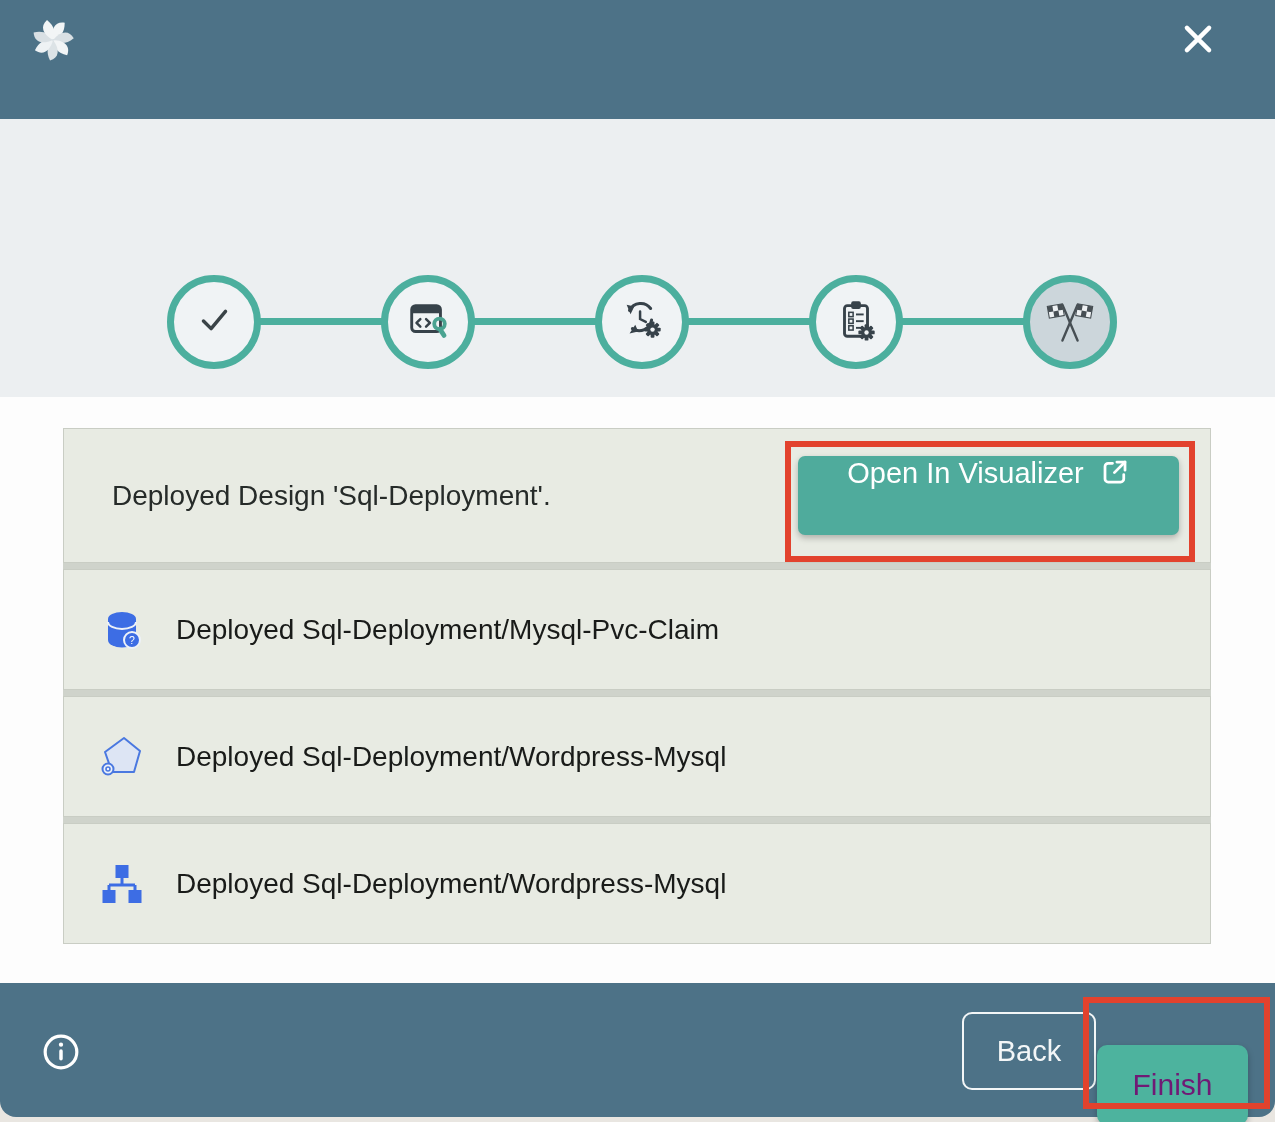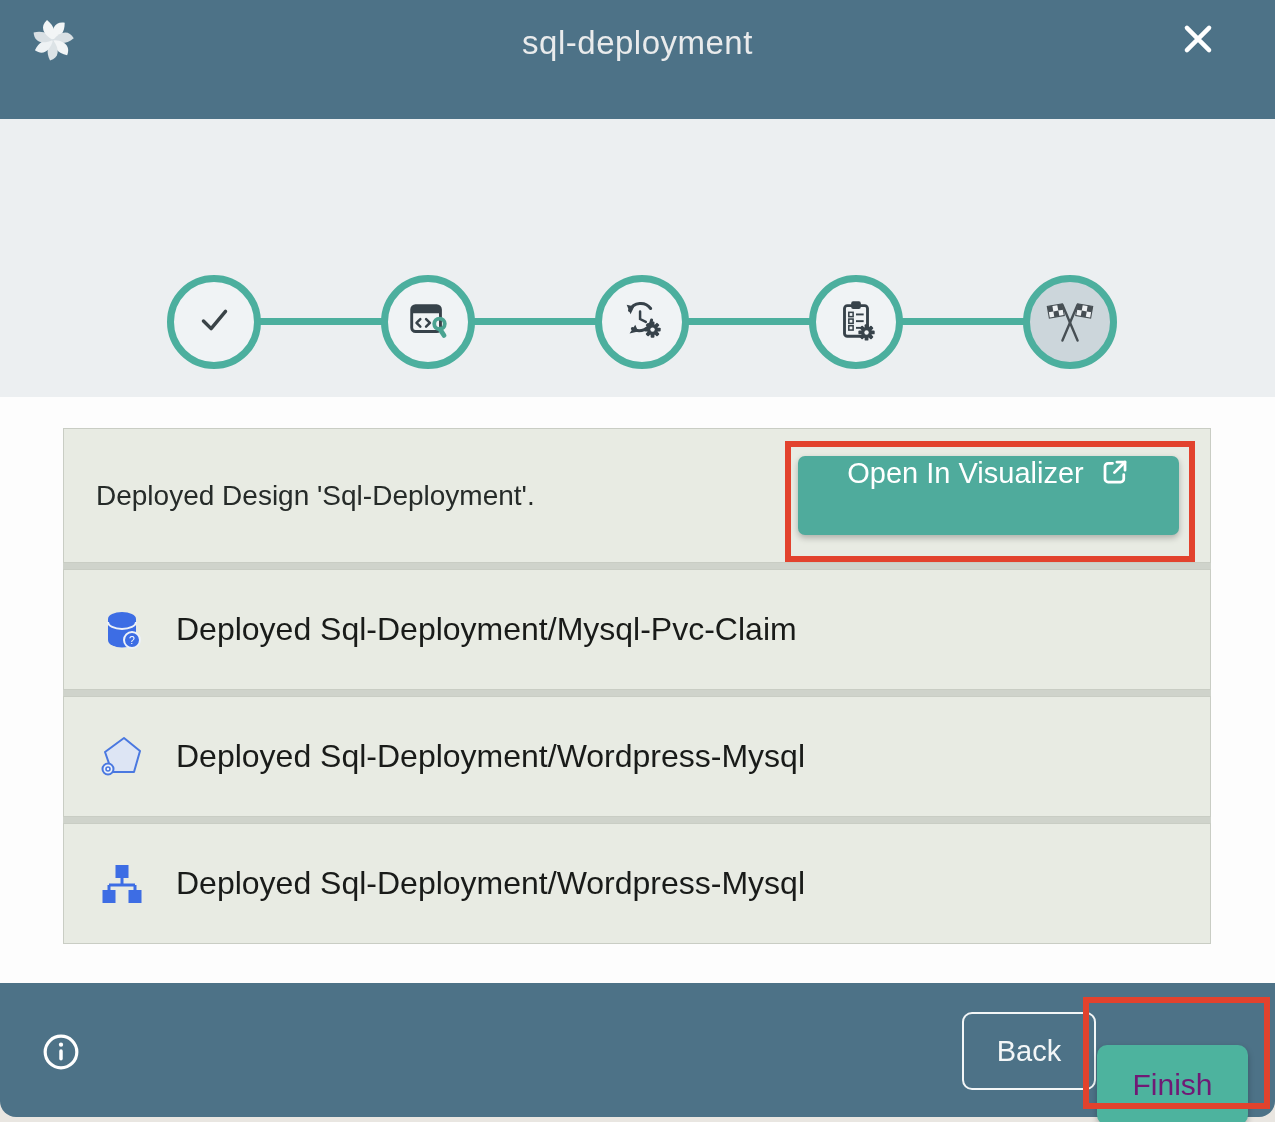--- a/index.html
+++ b/index.html
@@ -53,23 +53,23 @@
     background:#fdfdfd;
   }
   .rowlist{position:absolute;left:63px;top:31px;width:1148px;}
   .row{
     position:relative;background:#e8ebe3;border:1px solid #c9cdc4;
     box-sizing:border-box;display:flex;align-items:center;
   }
   .row.summary{height:135px;justify-content:space-between;padding:0 31px 0 32px;}
   .row.result{height:121px;padding-left:34px;}
   .divider{height:6px;background:#cfd3cb;}
-  .summary-text{font-size:28px;color:#262b29;}
+  .summary-text{font-size:28px;color:#262b29;margin-left:16px;}
   .result-icon{width:48px;height:48px;flex:0 0 48px;}
-  .result-text{margin-left:30px;font-size:32px;color:#191b19;}
+  .result-text{margin-left:30px;font-size:28px;color:#191b19;}
 
   .viz-btn{
     width:381px;height:79px;border:none;border-radius:7px;
     background:#4fab9c;color:#ffffff;font-size:29px;
     font-family:"Liberation Sans",sans-serif;
     display:flex;align-items:flex-start;justify-content:center;gap:16px;
     box-shadow:0 3px 6px rgba(0,0,0,.25);cursor:pointer;
   }
 
   
@@ -113,21 +113,20 @@
           <path d="M32 32 C29 17 35 8 47 10 C47 23 41 29 32 32 Z" fill="#f2f5f6" transform="rotate(0 32 32)"></path>
           <path d="M32 32 C29 17 35 8 47 10 C47 23 41 29 32 32 Z" fill="#d9e0e4" transform="rotate(51 32 32)"></path>
           <path d="M32 32 C29 17 35 8 47 10 C47 23 41 29 32 32 Z" fill="#f2f5f6" transform="rotate(103 32 32)"></path>
           <path d="M32 32 C29 17 35 8 47 10 C47 23 41 29 32 32 Z" fill="#dce3e6" transform="rotate(154 32 32)"></path>
           <path d="M32 32 C29 17 35 8 47 10 C47 23 41 29 32 32 Z" fill="#eef2f4" transform="rotate(206 32 32)"></path>
           <path d="M32 32 C29 17 35 8 47 10 C47 23 41 29 32 32 Z" fill="#d9e0e4" transform="rotate(257 32 32)"></path>
           <path d="M32 32 C29 17 35 8 47 10 C47 23 41 29 32 32 Z" fill="#f2f5f6" transform="rotate(309 32 32)"></path>
         </g>
       </svg>
     </span>
-    <div class="title">sql-deployment</div>
     <span class="close">
       <svg width="38" height="38" viewBox="0 0 24 24">
         <path d="M5 5 L19 19 M19 5 L5 19" stroke="#ffffff" stroke-width="2.8" stroke-linecap="round"></path>
       </svg>
     </span>
   </div>
 
   <div class="stepper">
     <div class="connector"></div>
 

